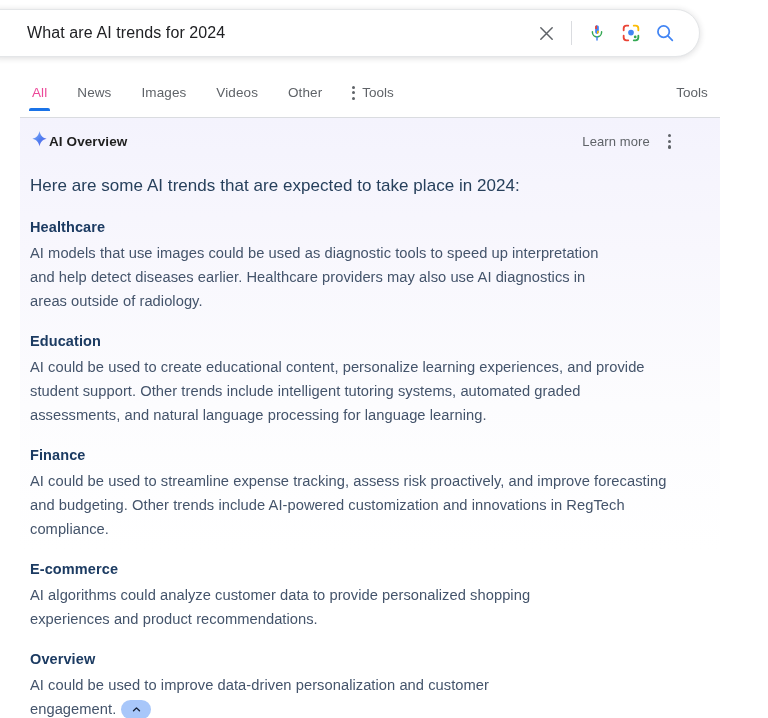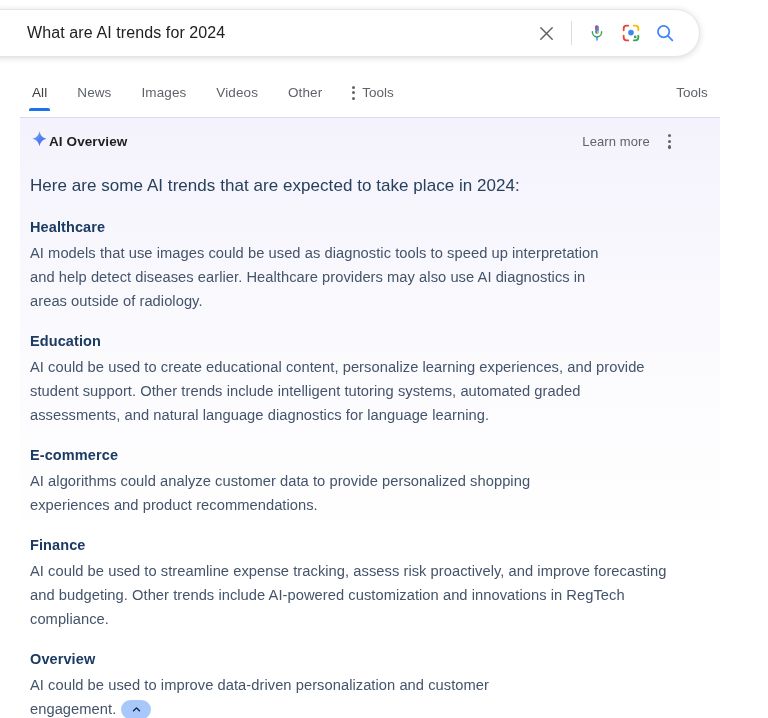--- a/index.html
+++ b/index.html
@@ -99,21 +99,21 @@
   .tab {
     position: relative;
     font-size: 13.5px;
     color: #5f6368;
     padding: 5px 0 11px 0;
     margin-right: 30px;
     cursor: pointer;
     white-space: nowrap;
     letter-spacing: 0.1px;
   }
-  .tab.active { color: #404040; }
+  .tab.active { color: #ec4899; }
   .tab.active::after {
     content: "";
     position: absolute;
     left: -3px;
     right: -3px;
     bottom: 0;
     height: 3px;
     background: #1a73e8;
     border-radius: 2px 2px 0 0;
   }
@@ -362,31 +362,31 @@
 
       <div class="intro">Here are some AI trends that are expected to take place in 2024:</div>
 
       <div class="section">
         <div class="section-heading">Healthcare</div>
         <div class="section-body narrow">AI models that use images could be used as diagnostic tools to speed up interpretation and help detect diseases earlier. Healthcare providers may also use AI diagnostics in areas outside of radiology.</div>
       </div>
 
       <div class="section">
         <div class="section-heading">Education</div>
-        <div class="section-body">AI could be used to create educational content, personalize learning experiences, and provide student support. Other trends include intelligent tutoring systems, automated graded assessments, and natural language diagnostics for language learning.</div>
+        <div class="section-body">AI could be used to create educational content, personalize learning experiences, and provide student support. Other trends include intelligent tutoring systems, automated graded assessments, and natural language processing for language learning.</div>
+      </div>
+
+      <div class="section">
+        <div class="section-heading">Finance</div>
+        <div class="section-body">AI could be used to streamline expense tracking, assess risk proactively, and improve forecasting and budgeting. Other trends include AI-powered customization and innovations in RegTech compliance.</div>
       </div>
 
       <div class="section">
         <div class="section-heading">E-commerce</div>
         <div class="section-body narrower">AI algorithms could analyze customer data to provide personalized shopping experiences and product recommendations.</div>
-      </div>
-
-      <div class="section">
-        <div class="section-heading">Finance</div>
-        <div class="section-body">AI could be used to streamline expense tracking, assess risk proactively, and improve forecasting and budgeting. Other trends include AI-powered customization and innovations in RegTech compliance.</div>
       </div>
 
       <div class="section">
         <div class="section-heading">Overview</div>
         <div class="section-body narrower"><span>AI could be used to improve data-driven personalization and customer engagement.</span><span class="collapse-btn">
               <svg width="13" height="13" viewBox="0 0 24 24" aria-hidden="true">
                 <path d="M6.5 14.5 L12 9 L17.5 14.5" stroke="#16223a" stroke-width="2.6" fill="none" stroke-linecap="round" stroke-linejoin="round"></path>
               </svg>
             </span></div>
       </div>

